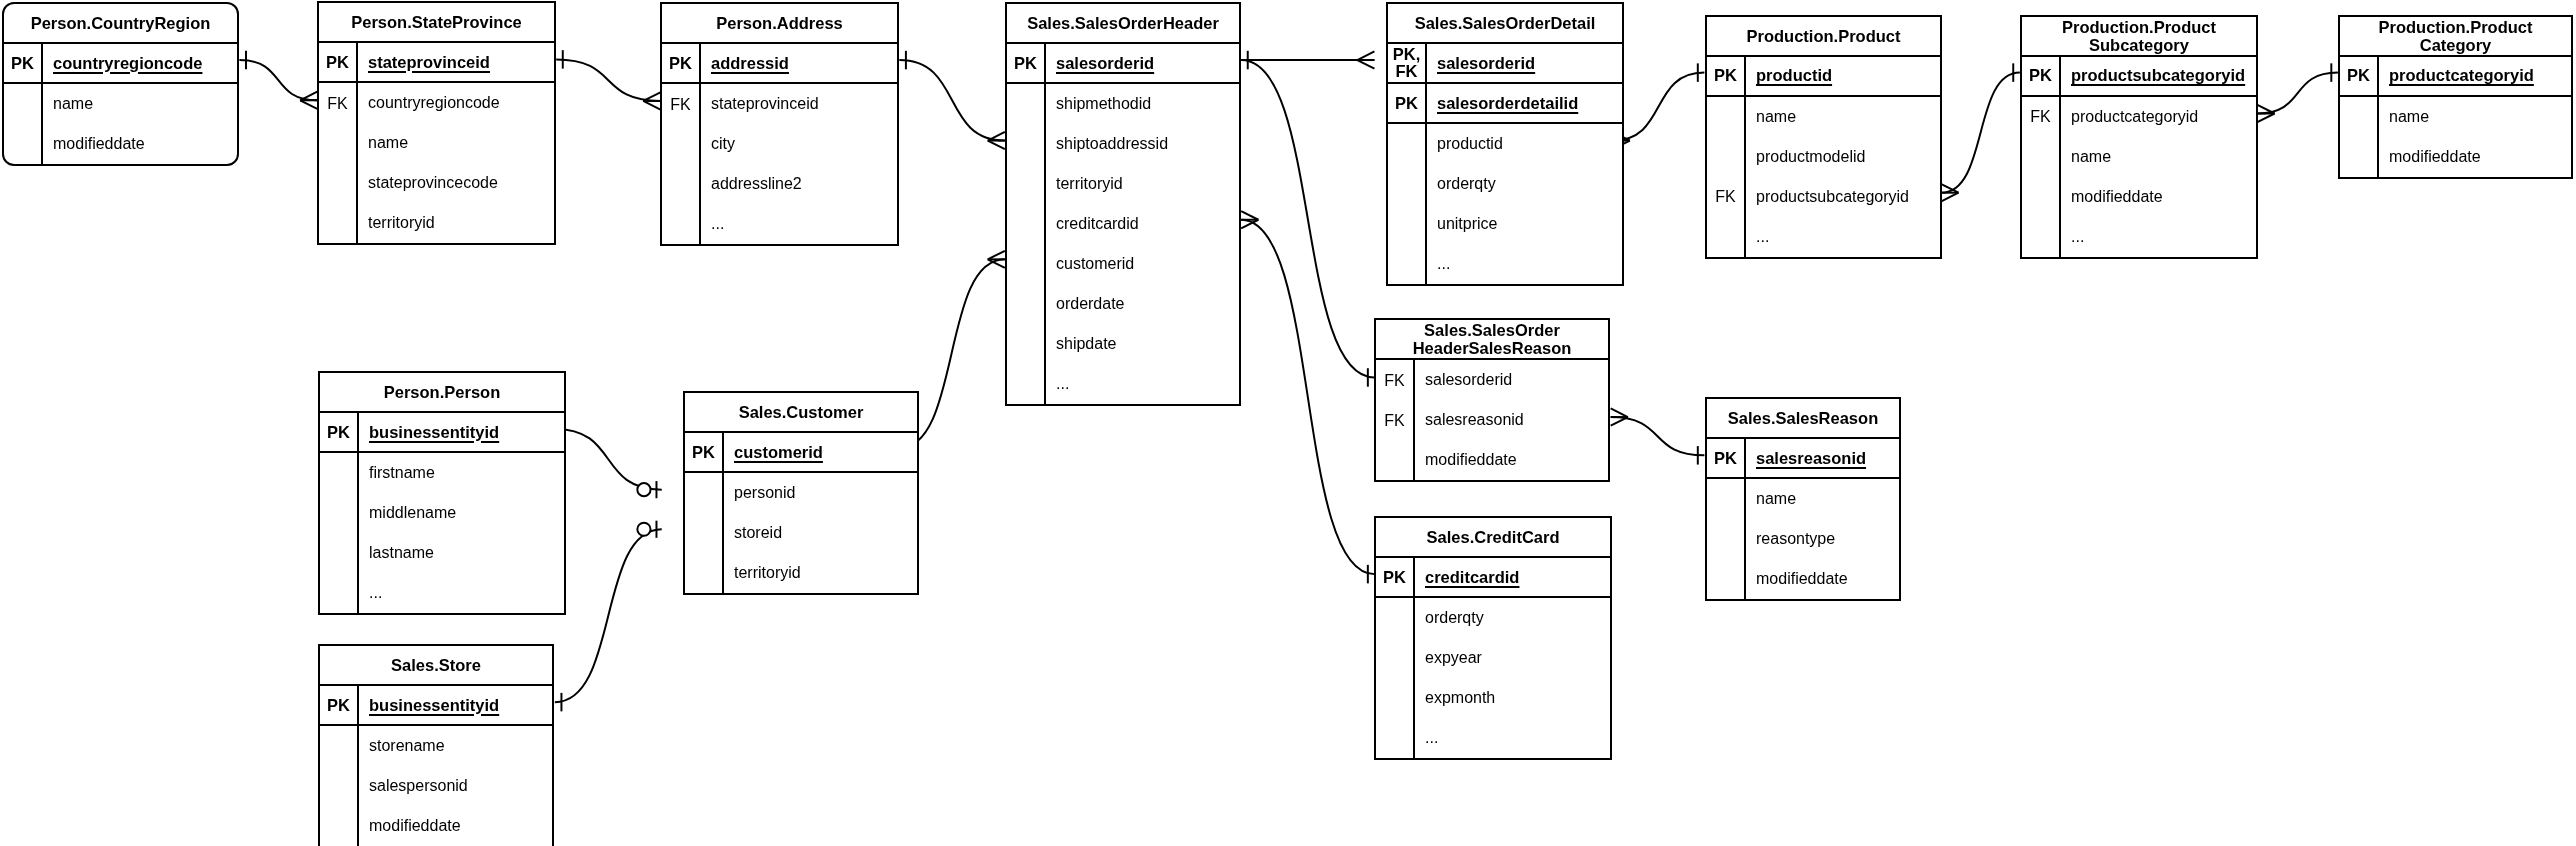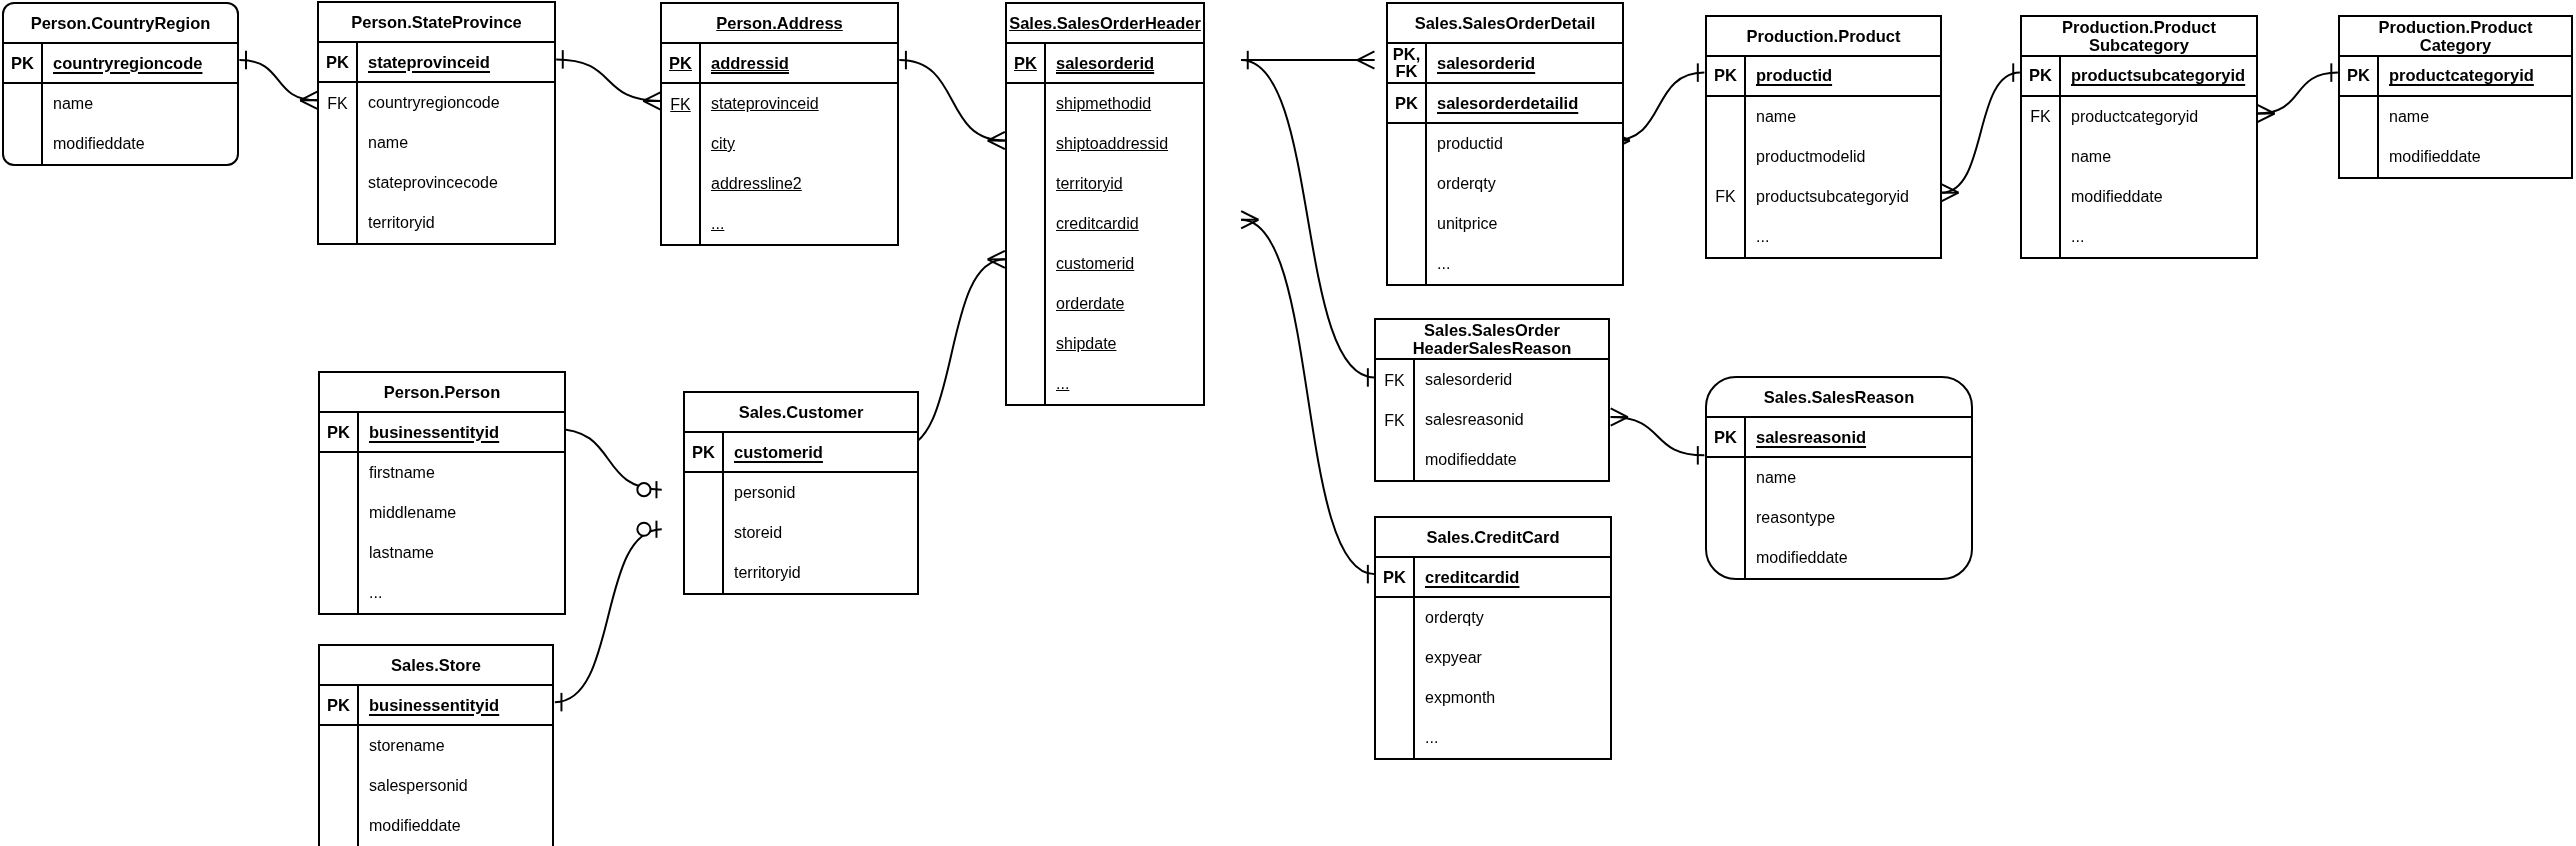--- a/index.html
+++ b/index.html
@@ -129,21 +129,21 @@
         </div>
         <div class="row bodyrow">
           <div class="keycell"></div>
           <div class="namecell">stateprovincecode</div>
         </div>
         <div class="row bodyrow">
           <div class="keycell"></div>
           <div class="namecell">territoryid</div>
         </div>
       </div>
-      <div class="tbl" style="left: 660px; top: 2px; width: 239px; text-decoration: underline;">
+      <div class="tbl" style="left: 660px; top: 2px; width: 239px;">
         <div class="tbl-title">Person.Address</div>
         <div class="row pkrow">
           <div class="keycell bold">PK</div>
           <div class="namecell pkname">addressid</div>
         </div>
         <div class="row bodyrow">
           <div class="keycell">FK</div>
           <div class="namecell">stateprovinceid</div>
         </div>
         <div class="row bodyrow">
@@ -152,21 +152,21 @@
         </div>
         <div class="row bodyrow">
           <div class="keycell"></div>
           <div class="namecell">addressline2</div>
         </div>
         <div class="row bodyrow">
           <div class="keycell"></div>
           <div class="namecell">...</div>
         </div>
       </div>
-      <div class="tbl" style="left: 1005px; top: 2px; width: 200px; text-decoration: underline;">
+      <div class="tbl" style="left: 1005px; top: 2px; width: 236px;">
         <div class="tbl-title">Sales.SalesOrderHeader</div>
         <div class="row pkrow">
           <div class="keycell bold">PK</div>
           <div class="namecell pkname">salesorderid</div>
         </div>
         <div class="row bodyrow">
           <div class="keycell"></div>
           <div class="namecell">shipmethodid</div>
         </div>
         <div class="row bodyrow">
@@ -359,21 +359,21 @@
         </div>
         <div class="row bodyrow">
           <div class="keycell">FK</div>
           <div class="namecell">salesreasonid</div>
         </div>
         <div class="row bodyrow">
           <div class="keycell"></div>
           <div class="namecell">modifieddate</div>
         </div>
       </div>
-      <div class="tbl" style="left: 1705px; top: 376px; width: 268px; border-radius: 31px;">
+      <div class="tbl" style="left: 1705px; top: 397px; width: 196px;">
         <div class="tbl-title">Sales.SalesReason</div>
         <div class="row pkrow">
           <div class="keycell bold">PK</div>
           <div class="namecell pkname">salesreasonid</div>
         </div>
         <div class="row bodyrow">
           <div class="keycell"></div>
           <div class="namecell">name</div>
         </div>
         <div class="row bodyrow">

